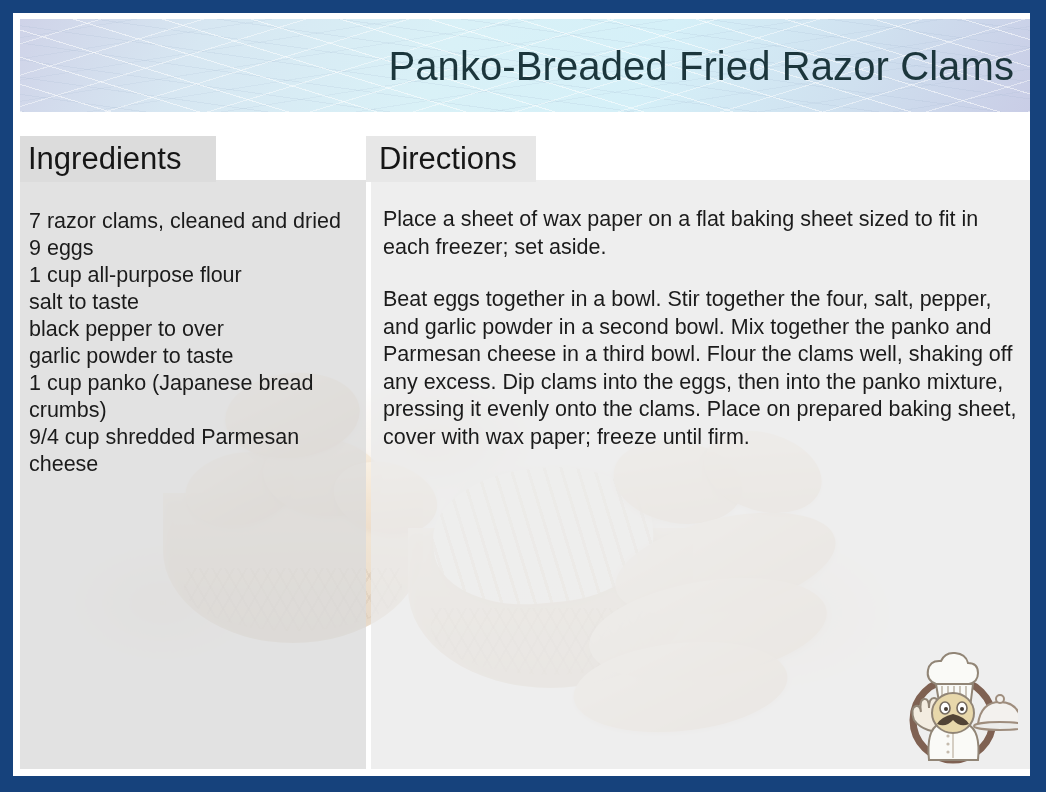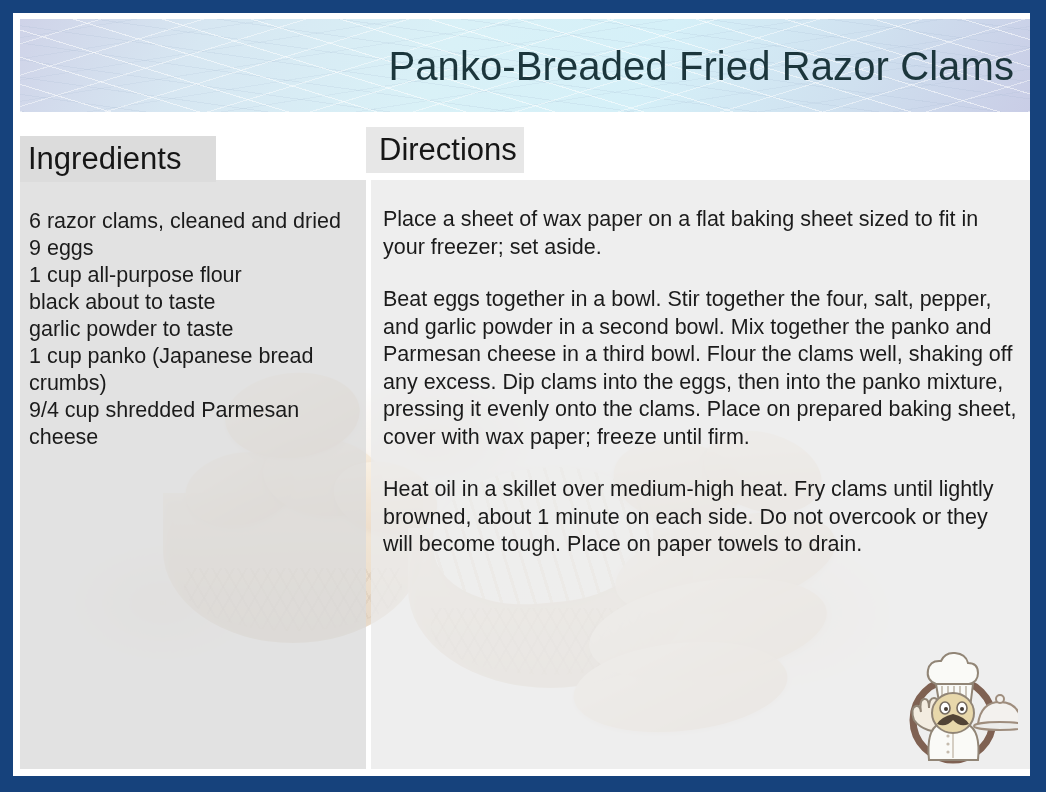--- a/index.html
+++ b/index.html
@@ -152,22 +152,22 @@
   }
   #tab-ingredients {
     left: 7px;
     top: 123px;
     width: 196px;
     height: 46px;
     background: #dcdcdc;
   }
   #tab-directions {
     left: 353px;
-    top: 114px;
-    width: 158px;
+    top: 123px;
+    width: 170px;
     height: 46px;
     background: #e7e7e7;
     padding-left: 13px;
   }
 
   
   .panel {
     position: absolute;
     z-index: 8;
     box-sizing: border-box;
@@ -250,36 +250,36 @@
 
     <div class="banner">
       <div class="banner-waves"></div>
       <div class="banner-title">Panko-Breaded Fried Razor Clams</div>
     </div>
 
     <div class="section-tab" id="tab-ingredients">Ingredients</div>
 
     <div class="panel" id="panel-ingredients">
       <ul class="ingredient-list">
-        <li>6 razor clams, cleaned and dried</li>
+        <li>7 razor clams, cleaned and dried</li>
         <li>9 eggs</li>
         <li>1 cup all-purpose flour</li>
-        <li>black about to taste</li>
+        <li>salt to taste</li>
+        <li>black pepper to over</li>
         <li>garlic powder to taste</li>
         <li>1 cup panko (Japanese bread crumbs)</li>
         <li>9/4 cup shredded Parmesan cheese</li>
       </ul>
     </div>
 
     <div class="section-tab" id="tab-directions">Directions</div>
 
     <div class="panel" id="panel-directions">
-      <p class="direction-para">Place a sheet of wax paper on a flat baking sheet sized to fit in your freezer; set aside.</p>
+      <p class="direction-para">Place a sheet of wax paper on a flat baking sheet sized to fit in each freezer; set aside.</p>
       <p class="direction-para">Beat eggs together in a bowl. Stir together the four, salt, pepper, and garlic powder in a second bowl. Mix together the panko and Parmesan cheese in a third bowl. Flour the clams well, shaking off any excess. Dip clams into the eggs, then into the panko mixture, pressing it evenly onto the clams. Place on prepared baking sheet, cover with wax paper; freeze until firm.</p>
-      <p class="direction-para">Heat oil in a skillet over medium-high heat. Fry clams until lightly browned, about 1 minute on each side. Do not overcook or they will become tough. Place on paper towels to drain.</p>
     </div>
 
     <svg id="chef-logo" viewBox="0 0 122 120">
 
       <circle cx="57" cy="72" r="40" fill="none" stroke="#7a5a4a" stroke-width="7"></circle>
 
       <g>
         <path d="M82 76 q3-22 22-22 q19 0 22 22 z" fill="#f4f2ee" stroke="#9a8878" stroke-width="2"></path>
         <ellipse cx="104" cy="78" rx="26" ry="4" fill="#ececea" stroke="#9a8878" stroke-width="2"></ellipse>
         <circle cx="104" cy="51" r="4" fill="#f4f2ee" stroke="#9a8878" stroke-width="2"></circle>

